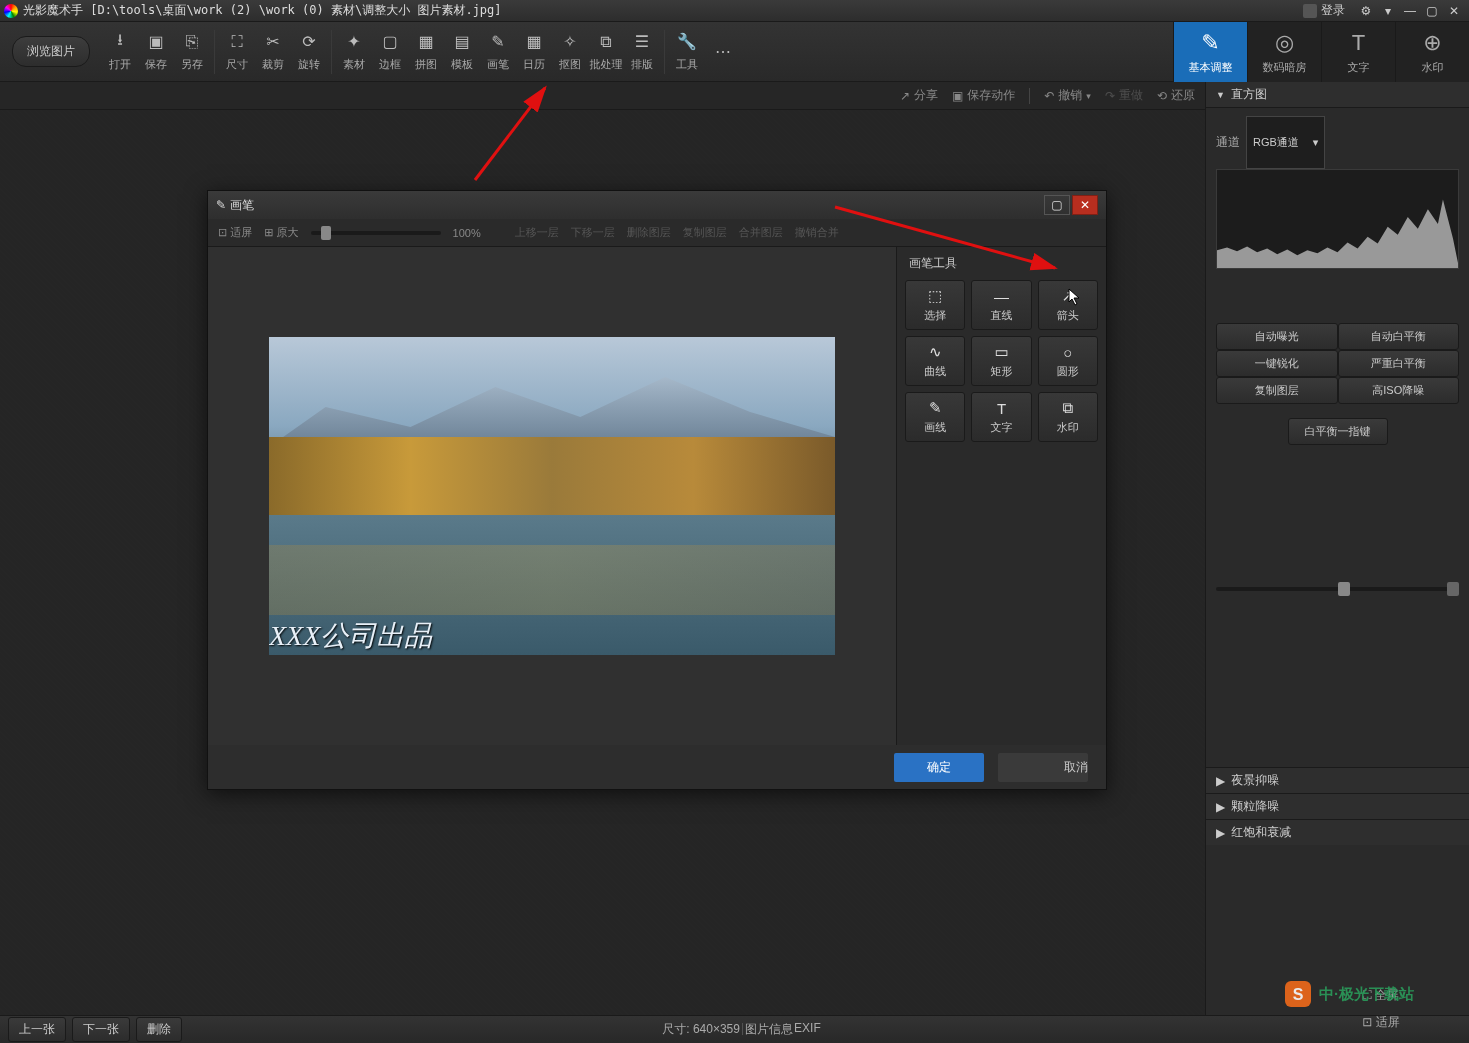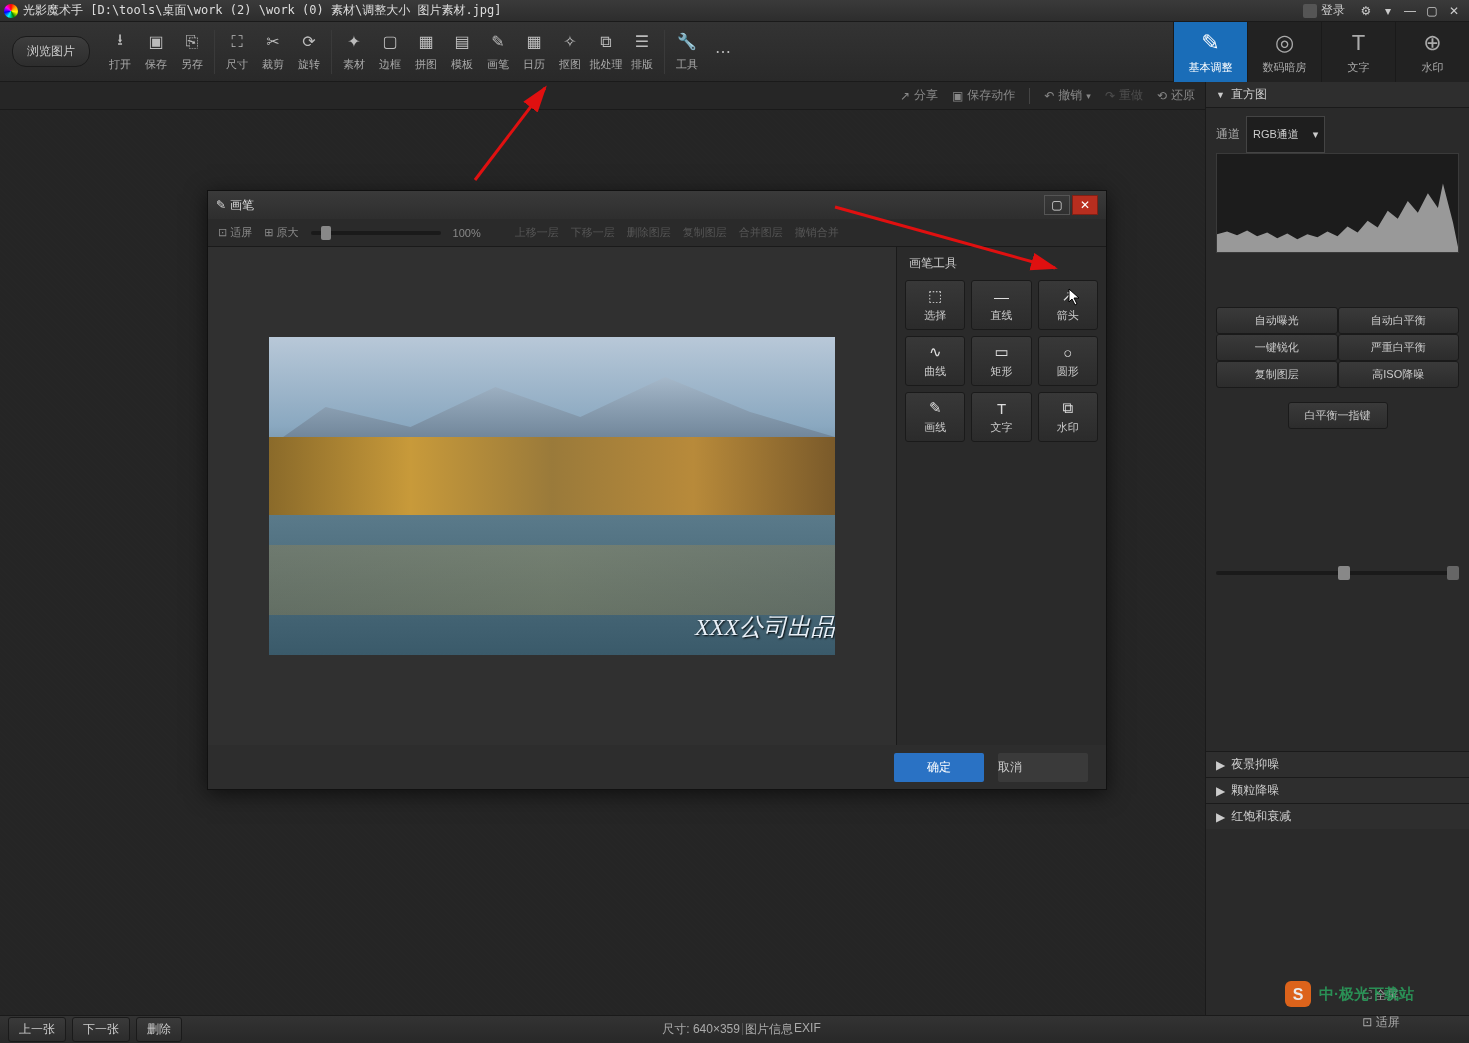--- a/index.html
+++ b/index.html
@@ -35,21 +35,21 @@
 
 
 .main { position:absolute; top:110px; bottom:28px; left:0; right:264px; background:repeating-linear-gradient(45deg,#262626 0,#262626 1px,#252525 1px,#252525 4px); }
 .rightpanel { position:absolute; top:82px; bottom:28px; right:0; width:264px; background:#2a2a2a; border-left:1px solid #1a1a1a; }
 
 
 .panel-hdr { height:26px; background:#2e2e2e; display:flex; align-items:center; padding:0 10px; gap:6px; color:#ccc; font-size:12px; border-bottom:1px solid #1a1a1a; }
 .panel-hdr .tri { font-size:9px; }
 .histo-body { padding:8px 10px; }
 .histo-row { display:flex; align-items:center; gap:6px; }
-.dropdown { background:#1e1e1e; border:1px solid #444; padding:10px 6px; color:#ccc; font-size:11px; display:flex; align-items:center; gap:14px; }
+.dropdown { background:#1e1e1e; border:1px solid #444; padding:18px 6px; color:#ccc; font-size:11px; display:flex; align-items:center; gap:14px; }
 .histo-chart { height:100px; background:#1c1c1c; border:1px solid #3a3a3a; position:relative; overflow:hidden; }
 .autobtns { display:grid; grid-template-columns:1fr 1fr; gap:0; padding:8px 10px; }
 .autobtn { background:linear-gradient(#3a3a3a,#2c2c2c); border:1px solid #1a1a1a; border-radius:3px; text-align:center; padding:5px 0; color:#ccc; font-size:11px; }
 .slider-row { padding:8px 10px 4px; display:flex; justify-content:flex-end; }
 .slider-track { margin:6px 10px; height:4px; background:#1a1a1a; border-radius:2px; position:relative; }
 .slider-thumb { position:absolute; top:-5px; width:12px; height:14px; background:#888; border-radius:2px; }
 
 .accordion { height:26px; background:#2e2e2e; display:flex; align-items:center; padding:0 10px; gap:6px; color:#ccc; font-size:12px; border-top:1px solid #1a1a1a; }
 
 
@@ -67,28 +67,28 @@
 .dlg-title .dbtn.close { background:#b82e1f; border-color:#802015; color:#fff; }
 .dlg-toolbar { height:28px; background:#2a2a2a; display:flex; align-items:center; gap:12px; padding:0 10px; color:#888; font-size:11px; border-bottom:1px solid #1a1a1a; }
 .dlg-body { position:absolute; top:56px; bottom:44px; left:0; right:210px; background:#303030; display:flex; align-items:center; justify-content:center; }
 .dlg-right { position:absolute; top:56px; bottom:44px; right:0; width:210px; background:#2a2a2a; border-left:1px solid #1a1a1a; padding:8px; }
 .dlg-right-hdr { font-size:12px; color:#ccc; margin-bottom:8px; padding-left:4px; }
 .tool-grid { display:grid; grid-template-columns:repeat(3,1fr); gap:6px; }
 .tool-cell { height:50px; background:linear-gradient(#383838,#2b2b2b); border:1px solid #1a1a1a; border-radius:3px; display:flex; flex-direction:column; align-items:center; justify-content:center; gap:3px; color:#ccc; font-size:11px; }
 .tool-cell .ic { font-size:15px; color:#ddd; }
 .dlg-footer { position:absolute; bottom:0; left:0; right:0; height:44px; display:flex; align-items:center; justify-content:flex-end; gap:14px; padding:0 18px; }
 .dlg-footer .ok { width:90px; padding:6px 0; text-align:center; background:#2a72c4; color:#fff; border-radius:2px; }
-.dlg-footer .cancel { width:90px; padding:6px 0; text-align:left; background:#3a3a3a; color:#ccc; border-radius:2px; }
+.dlg-footer .cancel { width:90px; padding:6px 0; text-align:right; background:#3a3a3a; color:#ccc; border-radius:2px; }
 
 .canvas-img { width:566px; height:318px; position:relative; background:linear-gradient(#b8c8d8 0%,#8aa8c0 28%,#4a6878 50%,#2a4858 100%); overflow:hidden; }
 .canvas-img .mtn { position:absolute; top:30px; left:0; right:0; height:100px; background:linear-gradient(180deg,rgba(180,195,210,.6),rgba(90,110,130,.9)); clip-path:polygon(0 80%,10% 40%,25% 60%,40% 20%,55% 50%,70% 10%,85% 45%,100% 70%,100% 100%,0 100%); }
 .canvas-img .trees { position:absolute; top:100px; left:0; right:0; height:90px; background:linear-gradient(90deg,#8a6a2a,#c89a3a,#9a7a3a,#b88a3a,#7a5a2a); filter:blur(.5px); }
 .canvas-img .water { position:absolute; bottom:0; left:0; right:0; height:140px; background:linear-gradient(#5a7a8a,#3a5a6a); }
 .canvas-img .refl { position:absolute; bottom:40px; left:0; right:0; height:70px; background:linear-gradient(90deg,rgba(180,140,60,.4),rgba(200,160,70,.4),rgba(170,130,60,.4)); transform:scaleY(-1); opacity:.7; }
-.canvas-img .wm { position:absolute; bottom:12px; left:0; right:0; text-align:right; font-size:24px; font-family:KaiTi,serif; font-style:italic; color:#e8f0f8; text-shadow:1px 1px 2px #000; }
+.canvas-img .wm { position:absolute; bottom:0; left:0; right:0; text-align:left; font-size:28px; font-family:KaiTi,serif; font-style:italic; color:#e8f0f8; text-shadow:1px 1px 2px #000; }
 
 
 .arrow { position:absolute; pointer-events:none; }
 .arrow svg { overflow:visible; }
 
 .mini-slider { width:160px; height:4px; background:#1a1a1a; position:relative; border-radius:2px; }
 .mini-slider .th { position:absolute; left:12px; top:-5px; width:10px; height:14px; background:#888; border-radius:2px; }
 
 .watermark-corner { position:absolute; right:4px; bottom:30px; width:180px; height:36px; opacity:.9; }
 .cursor-ptr { position:absolute; width:14px; height:18px; }

